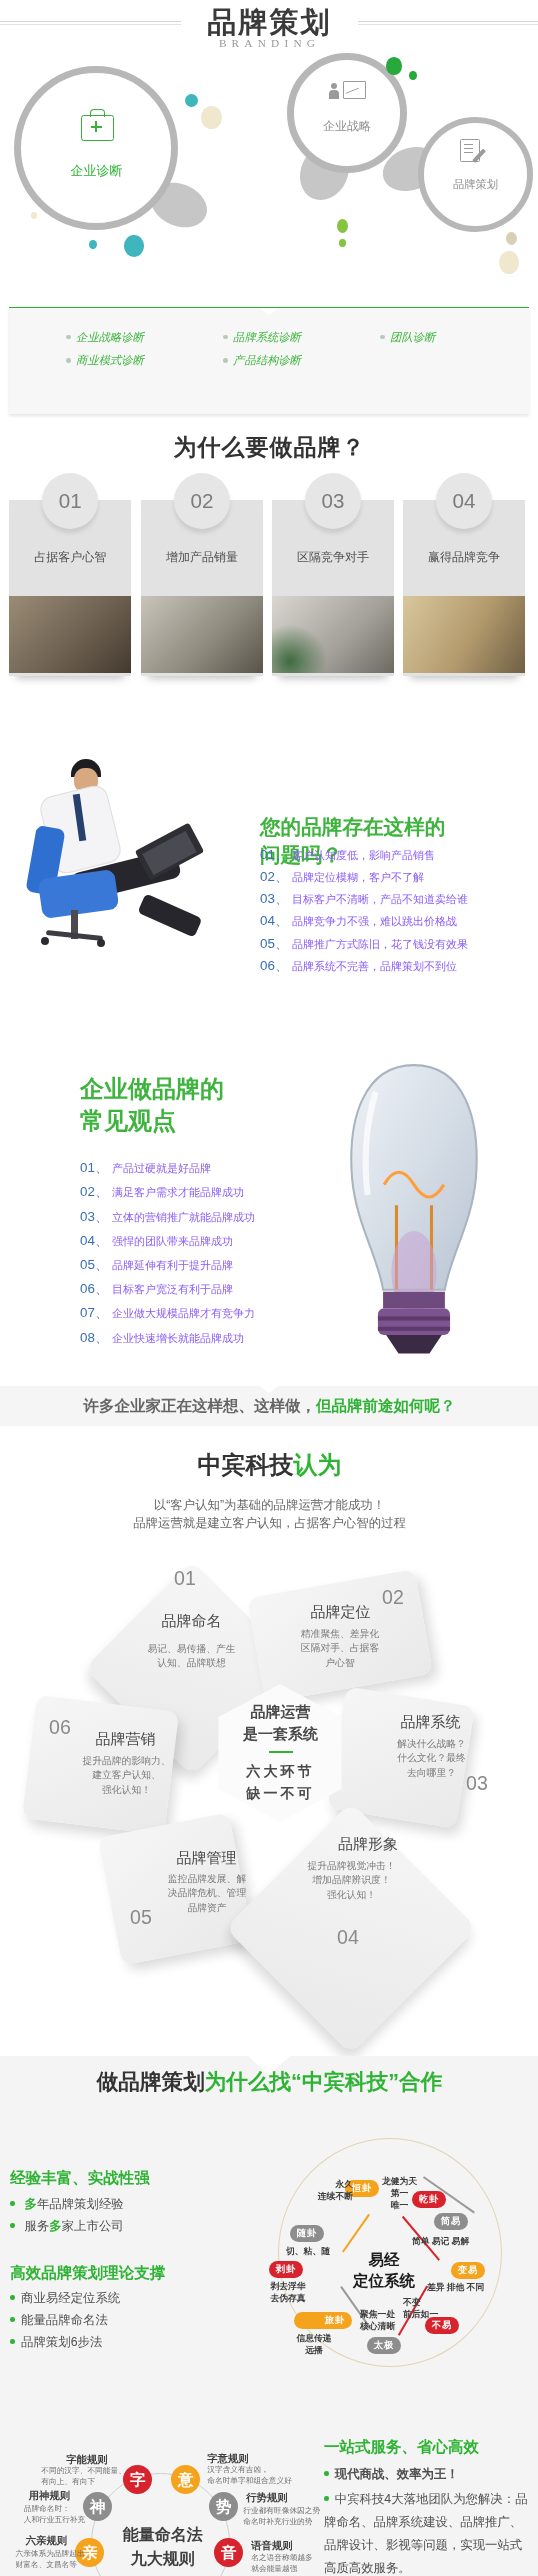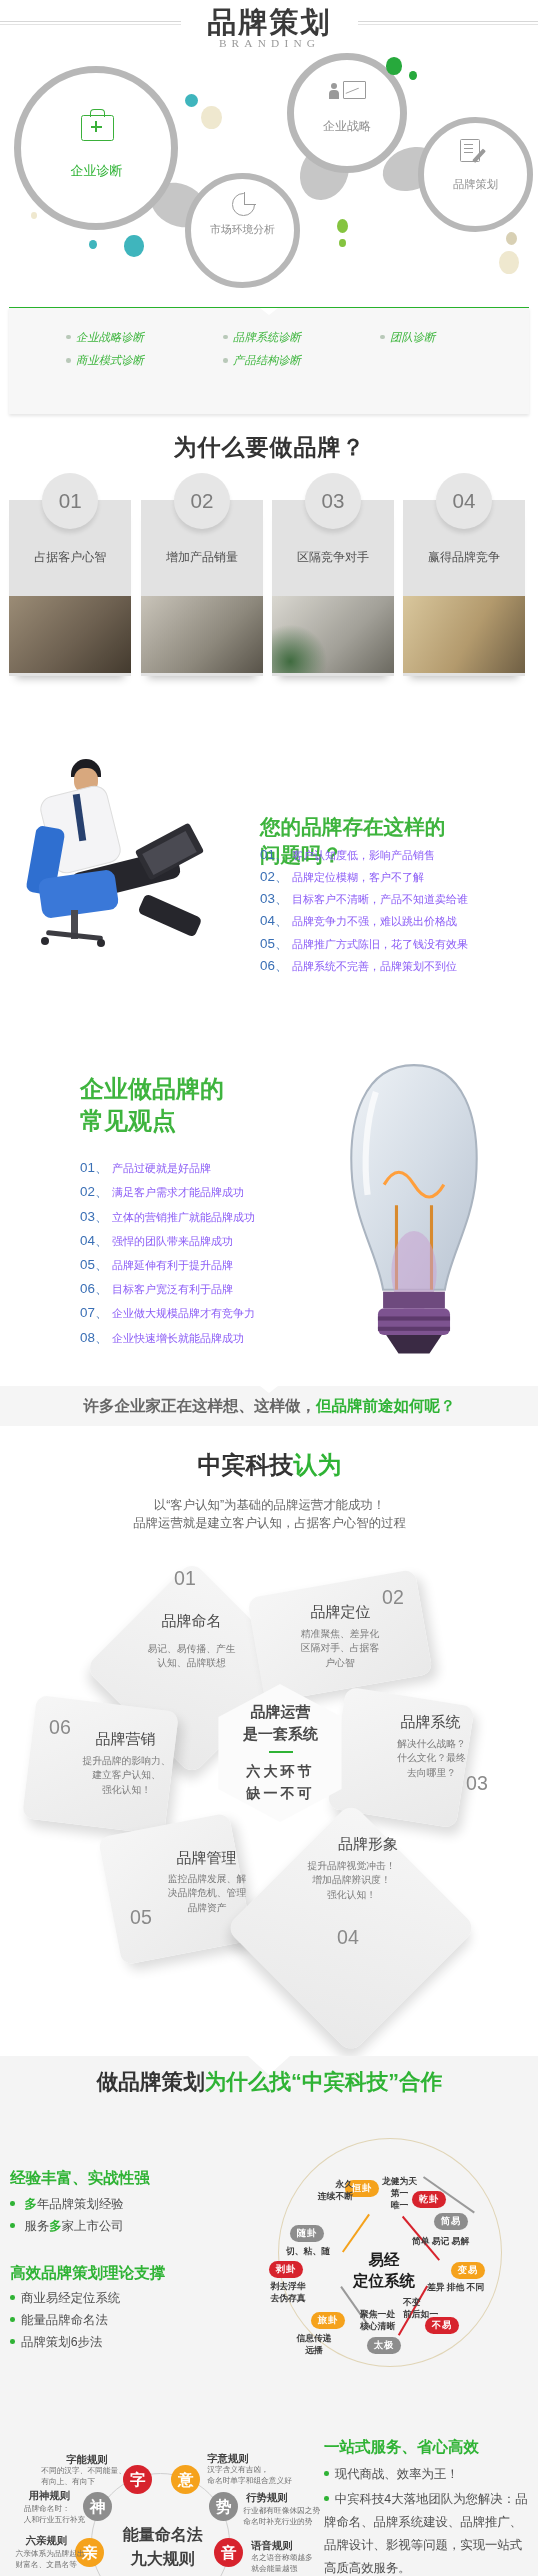--- a/index.html
+++ b/index.html
@@ -104,24 +104,20 @@
   <div class="abs hcirc" style="left:14.4px;top:66px;width:150px;height:150px;border:7.7px solid #b7b7b7;">
     <div class="abs" style="left:0;top:36px;width:100%;height:36px;">
       <span class="bf-handle"></span>
         <span class="bf-body"></span>
         <span class="bf-plus-h"></span>
         <span class="bf-plus-v"></span>
     </div>
     <div class="hlabel" style="top:89px;color:#2fb335;font-size:13px;">企业诊断</div>
   </div>
 
-  <div class="abs hcirc" style="left:185px;top:173px;width:103px;height:103px;border:6.7px solid #b7b7b7;">
-    <div class="pie" style="top:14.4px;"></div>
-    <div class="hlabel" style="top:44px;font-size:10.8px;">市场环境分析</div>
-  </div>
 
   <div class="abs hcirc" style="left:287px;top:53px;width:106px;height:106px;border:7.2px solid #b7b7b7;">
     <div class="abs" style="left:0;top:20.6px;width:100%;height:29px;">
       <span class="board" style="left:49px;top:0;"></span>
       <span class="person-h" style="left:37px;top:2.1px;"></span>
       <span class="person-b" style="left:35px;top:9.3px;"></span>
     </div>
     <div class="hlabel" style="top:58px;font-size:12px;">企业战略</div>
   </div>
 
@@ -384,32 +380,32 @@
 唯一</div>
   <div class="badge bg-gry" style="left:434px;top:2213px;">简易</div>
   <div class="y-note" style="left:412px;top:2235px;width:88px;">简单 易记 易解</div>
   <div class="badge bg-gry" style="left:290px;top:2225px;">随卦</div>
   <div class="y-note" style="left:286px;top:2245px;width:62px;">切、粘、随</div>
   <div class="badge bg-red" style="left:269px;top:2261px;">剥卦</div>
   <div class="y-note pre" style="left:265px;top:2280px;width:46px;text-align:center;">剥去浮华
 去伪存真</div>
   <div class="badge bg-org" style="left:451px;top:2262px;">变易</div>
   <div class="y-note" style="left:427px;top:2281px;width:82px;">差异 排他 不同</div>
-  <div class="badge bg-org" style="left:311px;top:2312px;">旅卦</div>
+  <div class="badge bg-org" style="left:294px;top:2312px;padding-left:24px;">旅卦</div>
   <div class="y-note pre" style="left:291px;top:2332px;width:46px;text-align:center;">信息传递
 远播</div>
   <div class="badge bg-red" style="left:425px;top:2317px;">不易</div>
   <div class="y-note pre" style="left:403px;top:2296px;width:46px;">不变
 前后如一</div>
   <div class="badge bg-gry" style="left:367px;top:2337px;">太极</div>
   <div class="y-note pre" style="left:360px;top:2308px;width:49px;">聚焦一处
 核心清晰</div>
 
   <div class="ghead" style="left:324px;top:2437px;">一站式服务、省心高效</div>
-  <div class="bullet" style="left:324px;top:2466px;">现代商战、效率为王！</div>
+  <div class="bullet" style="left:324px;top:2466px;font-weight:bold;">现代商战、效率为王！</div>
   <div class="bullet" style="left:324px;top:2488px;width:206px;line-height:23px;">中宾科技4大落地团队为您解决：品牌命名、品牌系统建设、品牌推广、品牌设计、影视等问题，实现一站式高质高效服务。</div>
   <div class="ghead" style="left:324px;top:2575px;">严格评估订单 助力企业成功</div>
 
   <div class="abs" style="left:10.3px;top:2452px;width:304px;height:227px;">
     <div class="abs" style="left:81px;top:21px;width:137px;height:137px;border:1px solid #cfcfcf;border-radius:50%;"></div>
     <div class="abs pre ctr" style="left:106px;top:71px;width:93px;font-size:16px;font-weight:bold;color:#3f3f3f;line-height:24px;">能量命名法
 九大规则</div>
 
     <div class="nm-node bg-red" style="left:113px;top:13.4px;">字</div>
     <div class="nm-node bg-org" style="left:161px;top:13px;">意</div>

